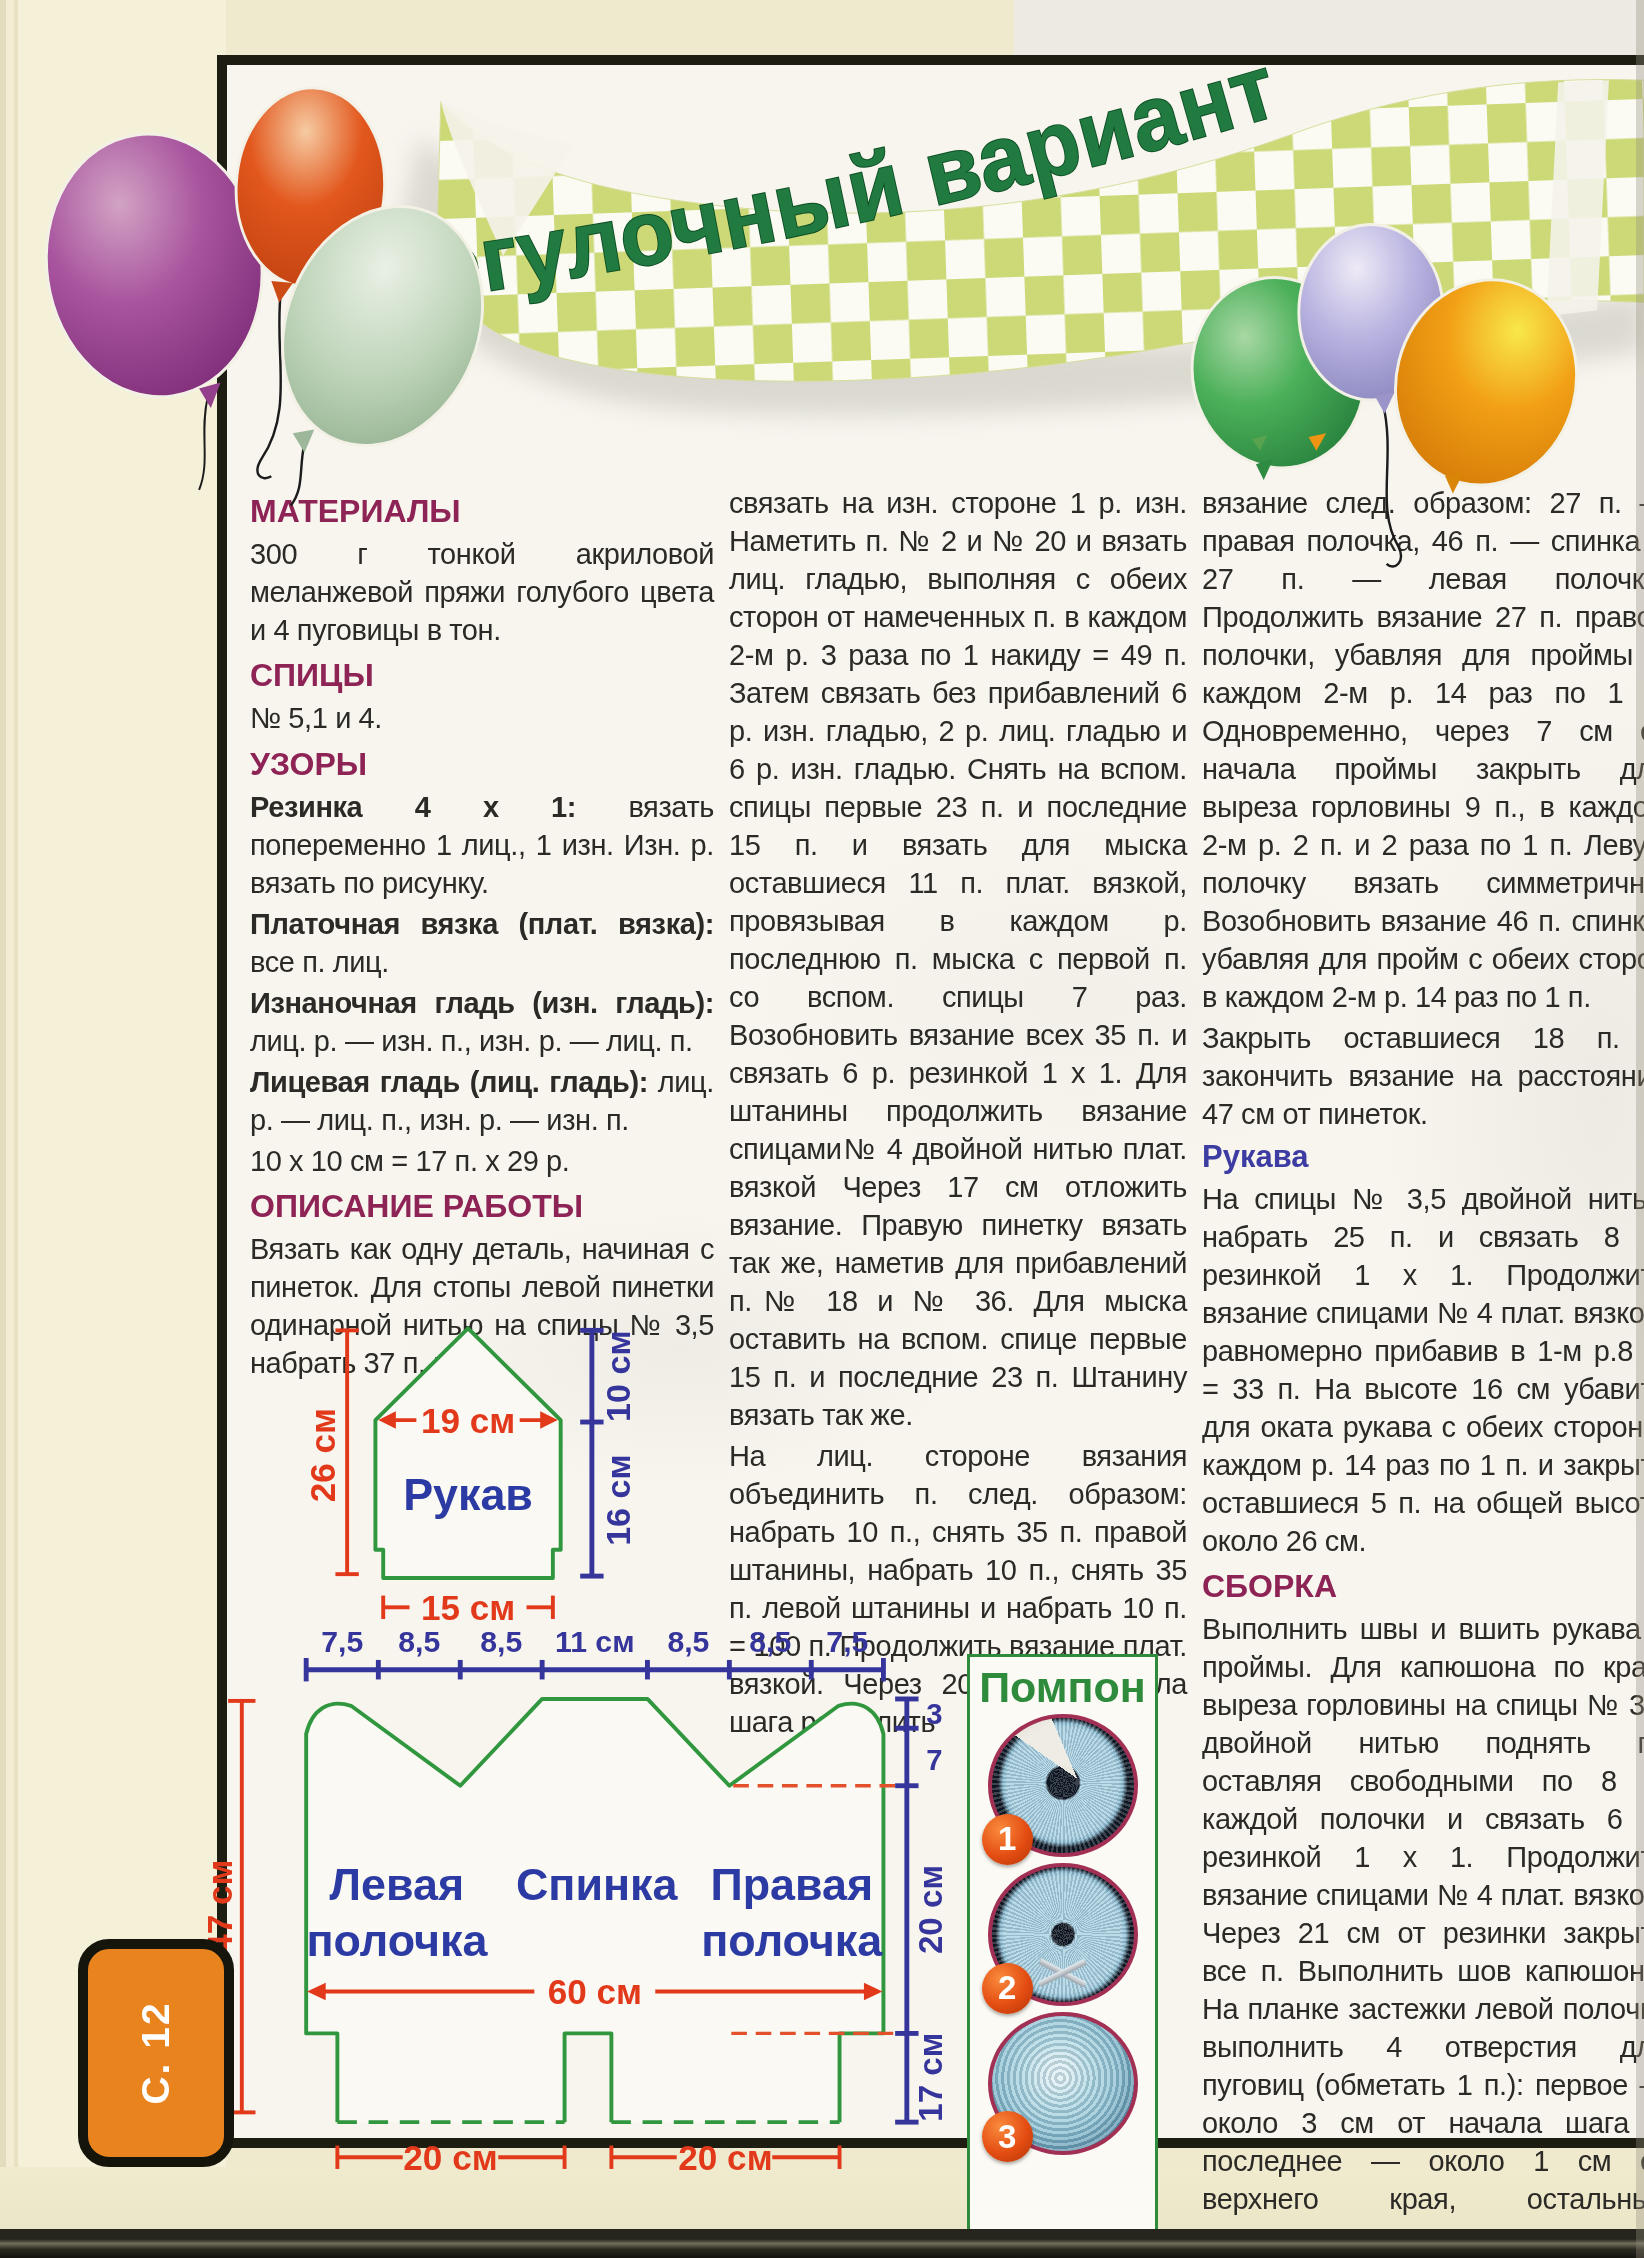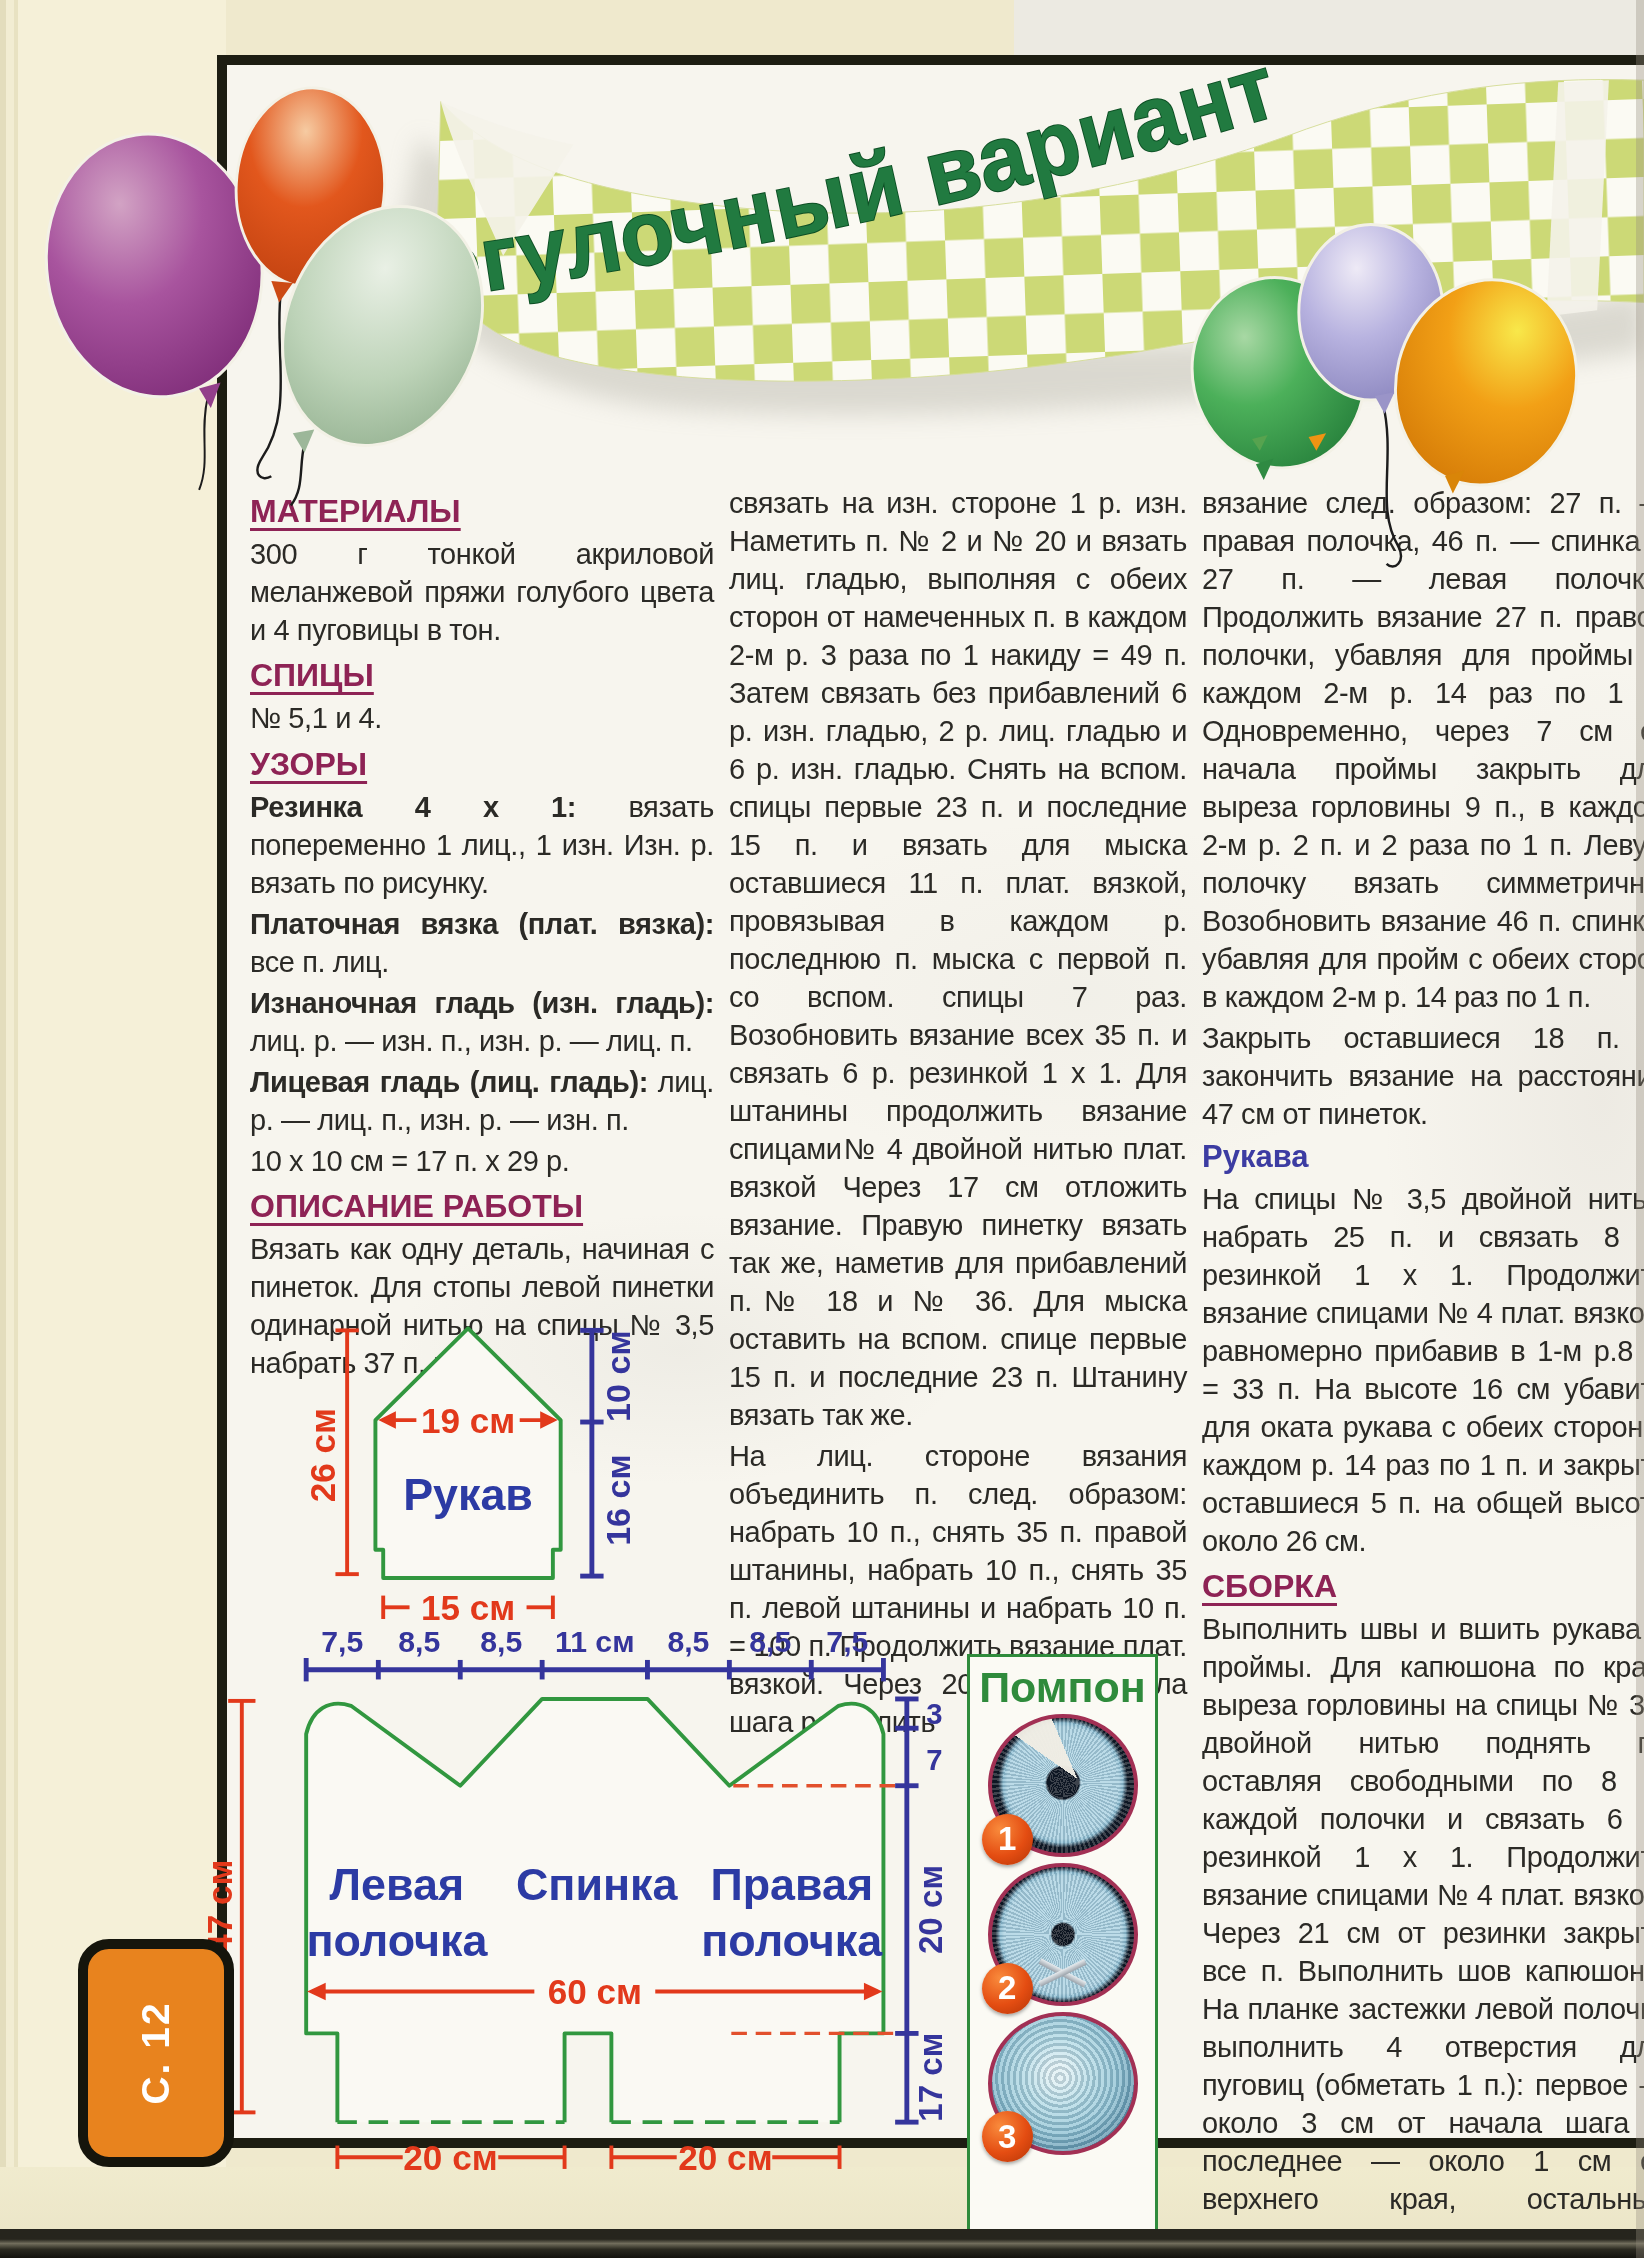--- a/index.html
+++ b/index.html
@@ -22,21 +22,21 @@
       radial-gradient(ellipse 293px 585px at 97% 50%,rgba(150,140,130,.10),transparent 75%);}
   .right-edge{position:absolute;right:0;top:0;width:7.8px;height:2259px;background:rgba(150,140,125,.35);}
   .bottom-band{position:absolute;left:0;top:2229px;width:1644px;height:29px;
     background:linear-gradient(180deg,#26251d 0 35%,#716d5c 50%,#2b2a21 70%,#15140f 100%);}
   .bottom-paper{position:absolute;left:0;top:2167px;width:1644px;height:62px;
     background:linear-gradient(180deg,#f0ebce,#ece6c8);}
   
   .col{position:absolute;top:484px;color:#2b2a26;font-size:29px;line-height:38px;letter-spacing:-0.4px;}
   .col p{margin:0 0 2.9px;text-align:justify;}
   .col h3{margin:6.8px 0 2.9px;font-size:32px;line-height:41px;color:#8e2355;
-    text-decoration:underline;text-decoration-thickness:2.9px;text-underline-offset:5.9px;letter-spacing:0;}
+    text-decoration-thickness:2.9px;text-underline-offset:5.9px;letter-spacing:0;}
   .col h4{margin:2px 0 2.9px;font-size:31px;line-height:41px;color:#3c3ca2;letter-spacing:0;}
   #col-left{left:250px;width:464px;}
   #col-mid{left:729px;width:458px;}
   #col-right{left:1202px;width:466px;}
   
   #diagrams{position:absolute;left:0;top:0;width:1644px;height:2259px;pointer-events:none;}
   #diagrams text{font-family:"Liberation Sans", sans-serif;}
   
   .pompon-box{position:absolute;left:967px;top:1654px;width:191px;height:624px;box-sizing:border-box;
     border:3.9px solid #2f8b3c;background:#fbfaf4;}

